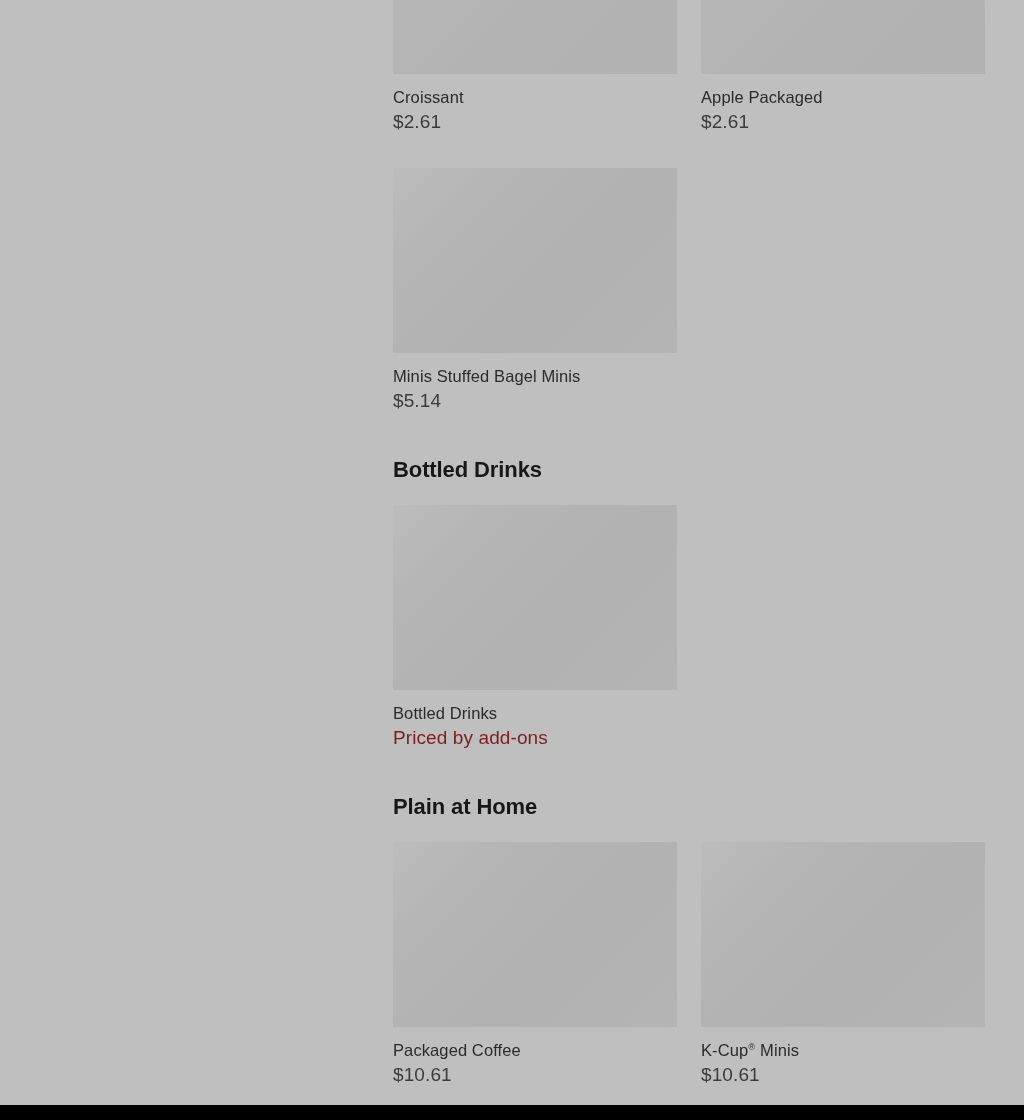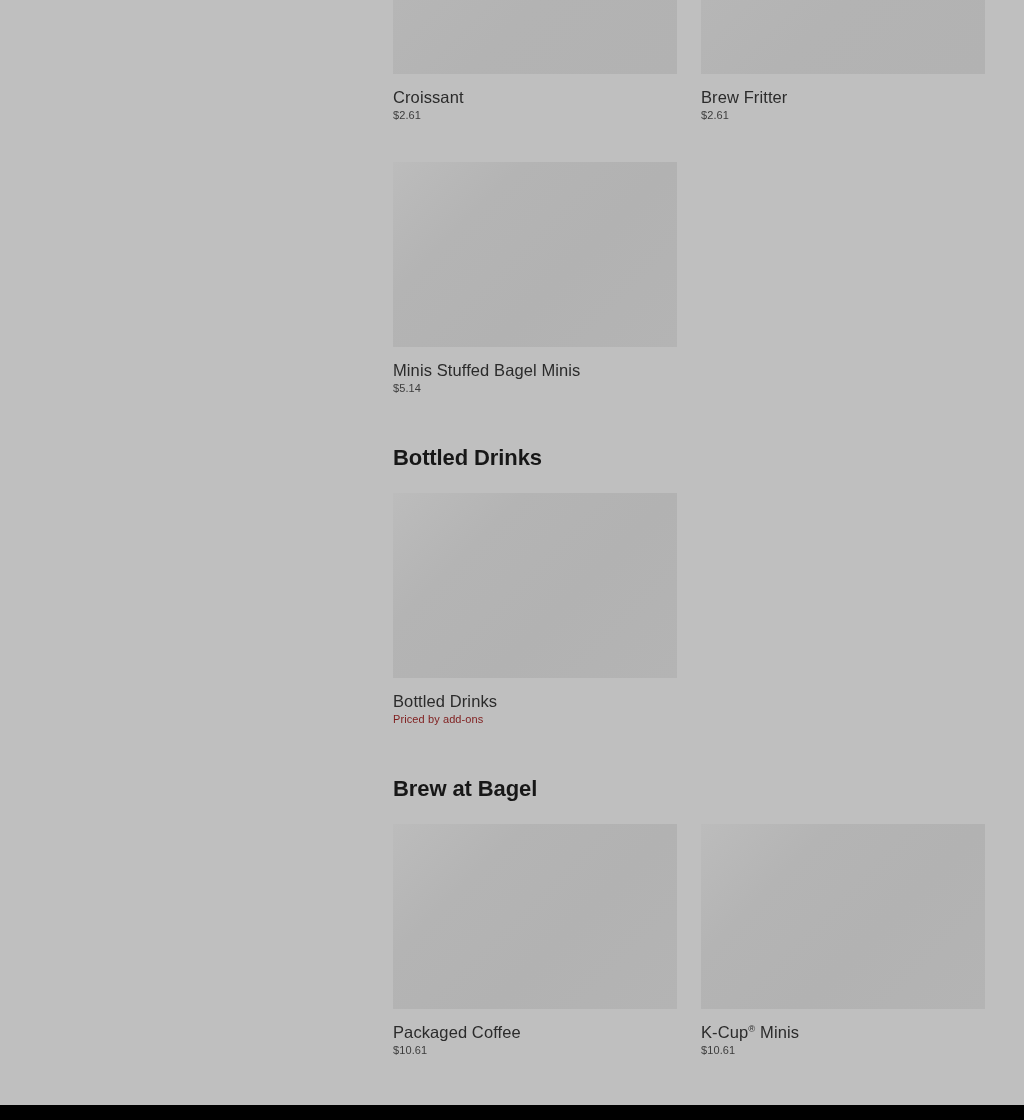--- a/index.html
+++ b/index.html
@@ -82,24 +82,24 @@
 
   .card-name {
     font-size: 16.5px;
     line-height: 20px;
     color: #2b2b2b;
     margin-top: 13px;
     letter-spacing: 0.1px;
   }
 
   .card-price {
-    font-size: 11px;
+    font-size: 19px;
     line-height: 17px;
     color: #3c3c3c;
-    margin-top: 0;
+    margin-top: 6px;
     letter-spacing: 0.1px;
   }
 
   .card-price.muted {
     color: #7f1d1d;
   }
 
   sup.reg {
     font-size: 9.5px;
     vertical-align: super;
@@ -138,21 +138,21 @@
       <div class="grid">
 
         <a class="card" href="#">
           <div class="thumb cropped-top"></div>
           <div class="card-name">Croissant</div>
           <div class="card-price">$2.61</div>
         </a>
 
         <a class="card" href="#">
           <div class="thumb cropped-top"></div>
-          <div class="card-name">Brew Fritter</div>
+          <div class="card-name">Apple Packaged</div>
           <div class="card-price">$2.61</div>
         </a>
 
         <div style="width:100%" class="sp-row-gap"></div>
 
 
         <a class="card" href="#">
           <div class="thumb"></div>
           <div class="card-name">Minis Stuffed Bagel Minis</div>
           <div class="card-price">$5.14</div>
@@ -175,21 +175,21 @@
           <div class="card-name">Bottled Drinks</div>
           <div class="card-price muted">Priced by add-ons</div>
         </a>
       </div>
     </section>
 
     <div class="sp-sec-gap2"></div>
 
     <section>
 
-      <h2 class="section-heading">Brew at Bagel</h2>
+      <h2 class="section-heading">Plain at Home</h2>
 
       <div class="sp-head-gap"></div>
 
       <div class="grid">
 
         <a class="card" href="#">
           <div class="thumb"></div>
           <div class="card-name">Packaged Coffee</div>
           <div class="card-price">$10.61</div>
         </a>

